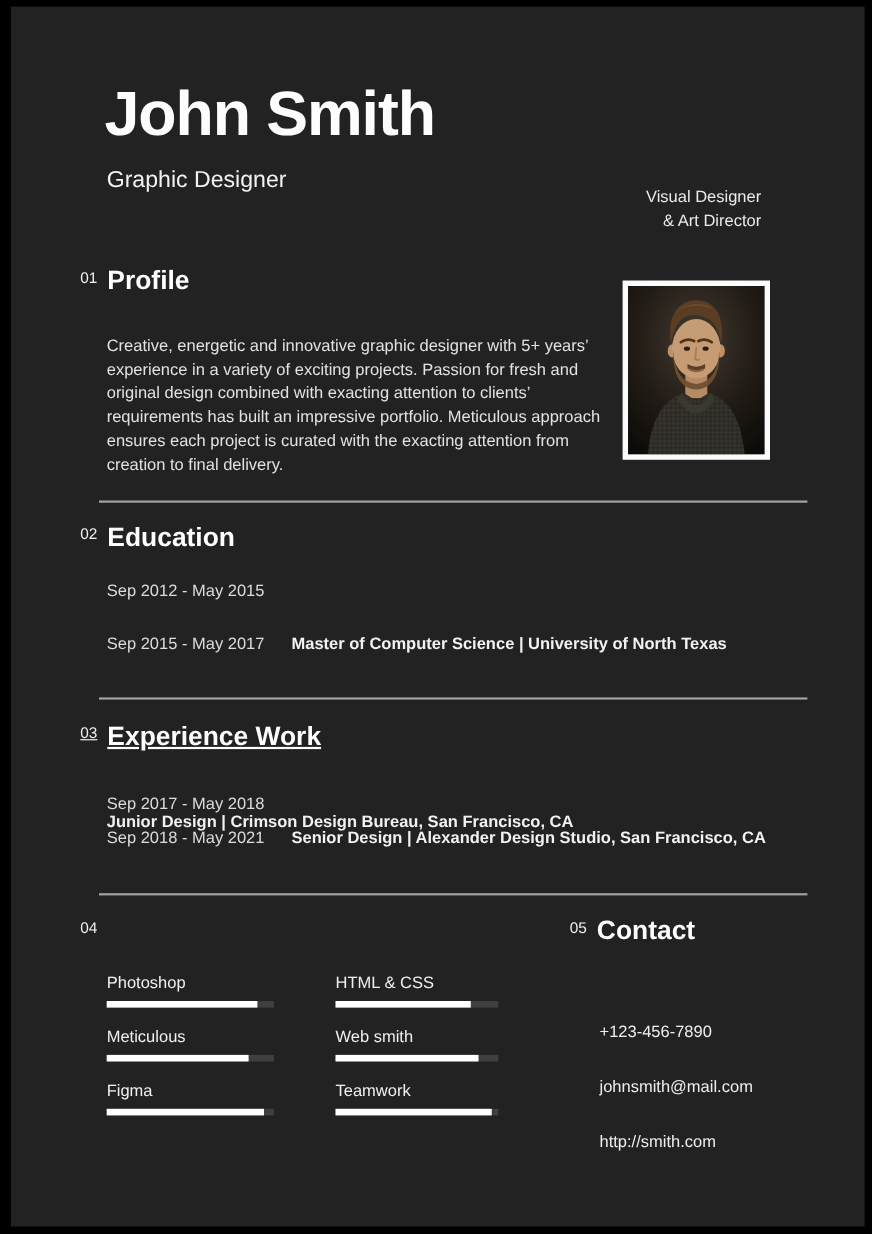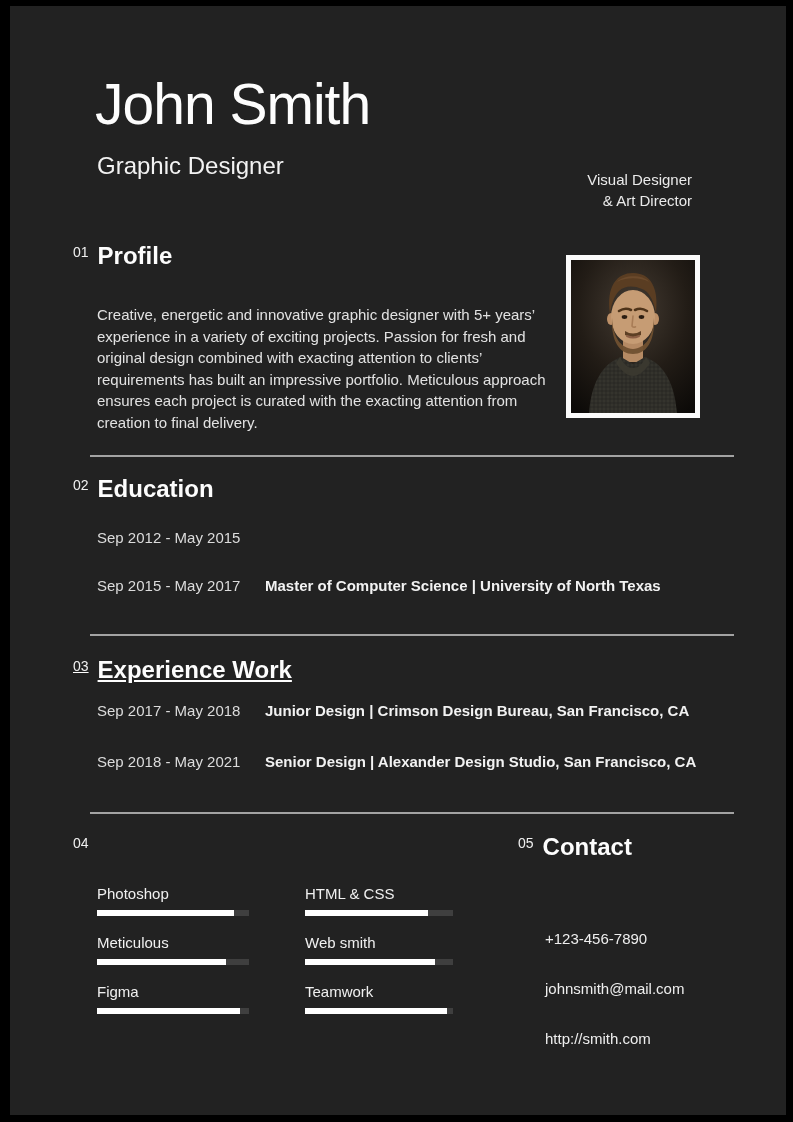--- a/index.html
+++ b/index.html
@@ -13,26 +13,26 @@
   }
   .page {
     position: absolute;
     left: 10px; top: 6px; right: 7px; bottom: 7px;
     background: #222222;
     color: #ffffff;
   }
   
   .name {
     position: absolute; left: 85px; top: 70px;
-    font-size: 57px; font-weight: 400; letter-spacing: -1px;
+    font-size: 57px; font-weight: 700; letter-spacing: -1px;
     line-height: 1; color: #fdfdfd; margin: 0;
   }
   .job-title {
     position: absolute; left: 87px; top: 146px;
-    font-size: 24px; font-weight: 400; color: #f2f2f2;
+    font-size: 21px; font-weight: 400; color: #f2f2f2;
   }
   .alt-title {
     position: absolute; right: 94px; top: 163px;
     text-align: right; font-size: 15px; line-height: 21px; color: #eaeaea;
   }
   
   .sec-head { position: absolute; display: flex; align-items: flex-start; }
   .sec-num { font-size: 14px; font-weight: 400; color: #f0f0f0; margin: 1px 9px 0 0; }
   .sec-title { font-size: 24px; font-weight: 700; color: #fdfdfd; margin: 0; line-height: 1.1; }
   
@@ -155,21 +155,21 @@
     <span class="row-date">Sep 2015 - May 2017</span>
     <span class="row-detail">Master of Computer Science | University of North Texas</span>
   </div>
 
   <hr class="divider" style="top:628px;">
 
   <div class="sec-head" style="left:63px; top:651px;text-decoration:underline;">
     <span class="sec-num">03</span>
     <h2 class="sec-title">Experience Work</h2>
   </div>
-  <div class="row" style="top:696px;">
+  <div class="row" style="top:716px;flex-direction:column;">
     <span class="row-date">Sep 2017 - May 2018</span>
     <span class="row-detail">Junior Design | Crimson Design Bureau, San Francisco, CA</span>
   </div>
   <div class="row" style="top:747px;">
     <span class="row-date">Sep 2018 - May 2021</span>
     <span class="row-detail">Senior Design | Alexander Design Studio, San Francisco, CA</span>
   </div>
 
   <hr class="divider" style="top:806px;">
 

